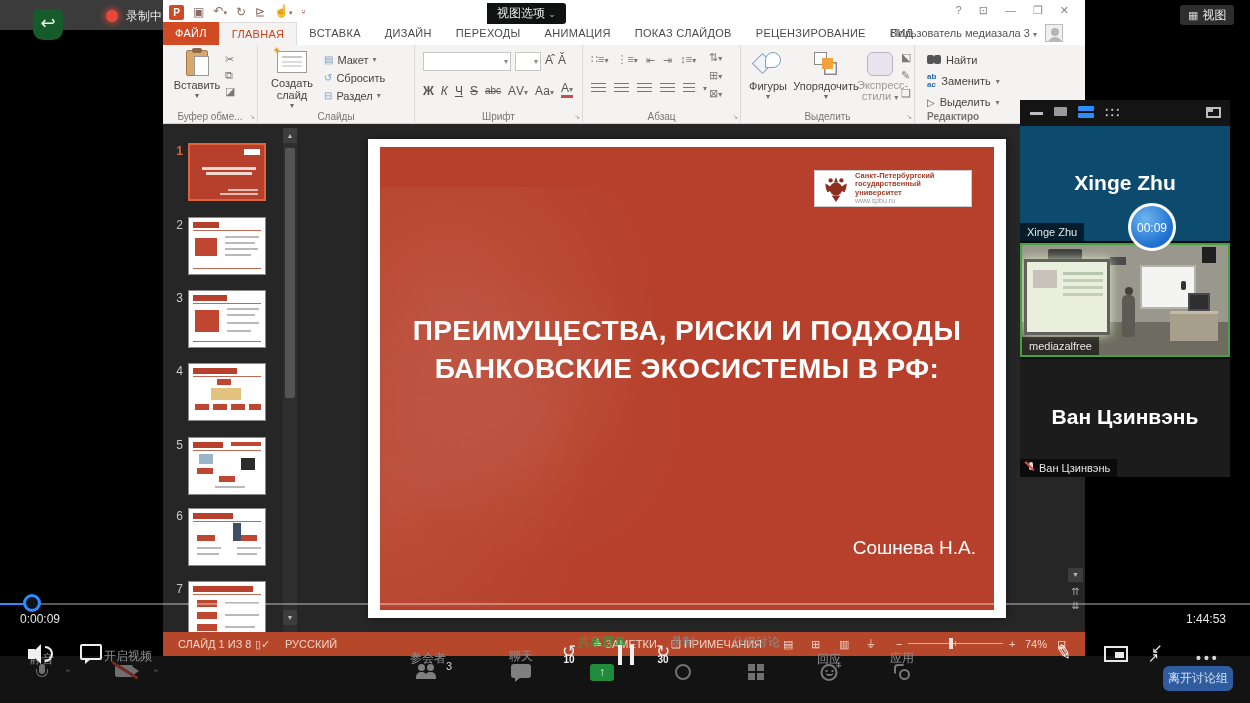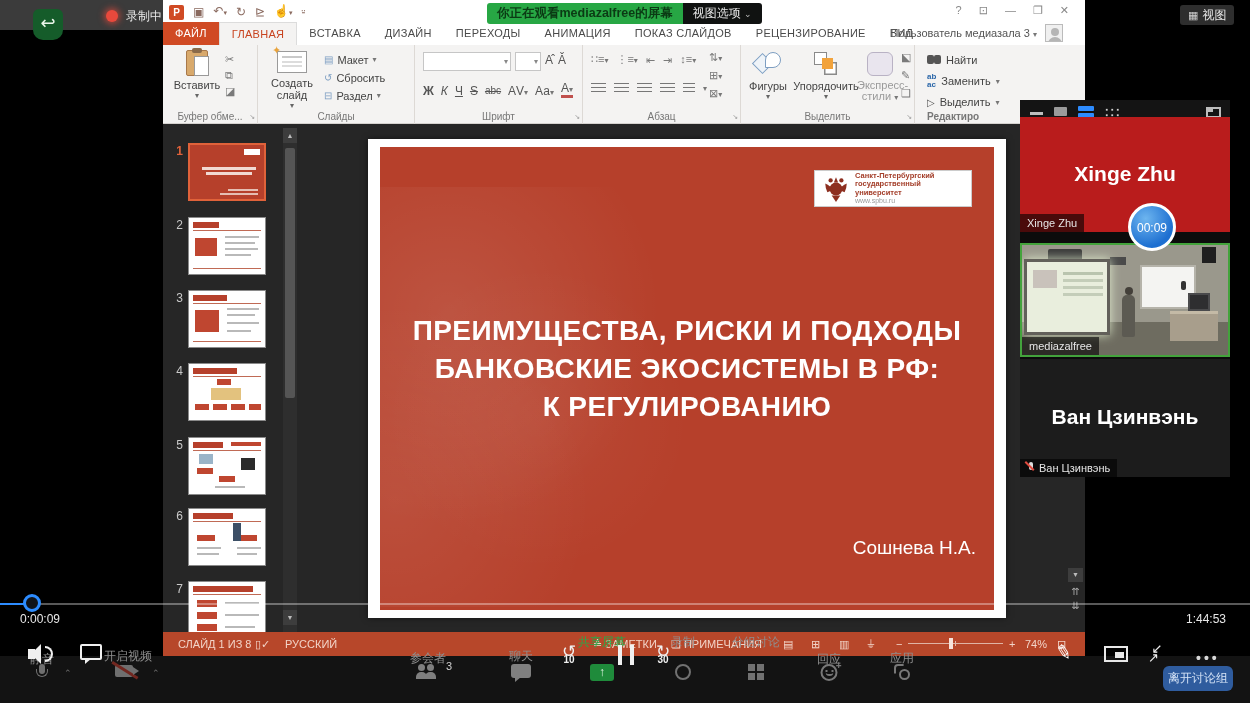--- a/index.html
+++ b/index.html
@@ -247,21 +247,20 @@
   </div>
 
   <div class="timeline">
       <div class="played"></div>
     </div>
   <div class="knob"></div>
   <div class="t-elapsed">0:00:09</div>
   <div class="t-duration">1:44:53</div>
 
   <div class="banner">
-    <div class="banner-text">你正在观看mediazalfree的屏幕</div>
     <div class="banner-btn"><span>视图选项</span> <span class="car">⌄</span></div>
   </div>
 
   <div class="view-btn"><span class="grid-ic">▦</span><span>视图</span></div>
 
   <div class="ppt">
 
     <div class="titlebar">
       <div class="qat">
         <span class="ppt-logo">P</span>
@@ -542,21 +541,20 @@
                 <div>Санкт-Петербургский</div>
                 <div>государственный</div>
                 <div>университет</div>
                 <div class="logo-url">www.spbu.ru</div>
               </div>
             </div>
           </div>
           <div class="slide-title">
             <div>ПРЕИМУЩЕСТВА, РИСКИ И ПОДХОДЫ</div>
             <div>БАНКОВСКИЕ ЭКОСИСТЕМЫ В РФ:</div>
-            <div>К РЕГУЛИРОВАНИЮ</div>
           </div>
           <div class="slide-author">
             <div>Сошнева Н.А.</div>
           </div>
         </div>
       </div>
 
       <div class="vscroll">
         <div class="vbtn" style="top:440px;">▼</div>
         <div class="varr" style="top:458px;">⇈</div>
@@ -589,21 +587,21 @@
       <span class="ph-ic ic-min" style="left:10px;top:12px;"></span>
       <span class="ph-ic ic-speakerview" style="left:34px;"></span>
       <span class="ph-ic ic-strip" style="left:58px;top:6px;">
           <span></span>
           <span></span>
         </span>
       <span class="ph-ic ic-grid" style="left:84px;"></span>
       <span class="ph-ic ic-pop" style="left:186px;position:absolute;"></span>
     </div>
 
-    <div class="tile" style="top:17px;height:115px;background:#b91c1c;">
+    <div class="tile" style="top:26px;height:115px;background:#0c4a6e;">
       <div class="tile-name">Xinge Zhu</div>
       <div class="tile-label">
           <span>Xinge Zhu</span>
         </div>
     </div>
 
     <div class="tile video" style="top:143px;height:114px;">
       <div class="vt-wall"></div>
       <div class="vt-proj"></div>
       <div class="vt-cam2"></div>

